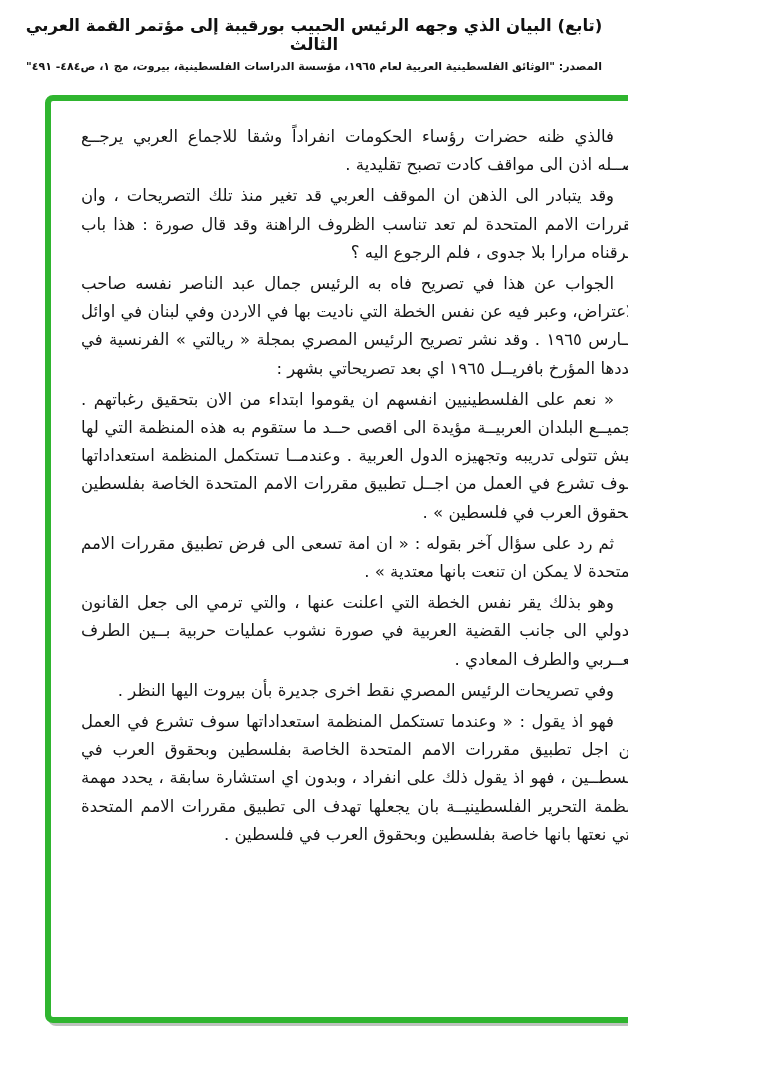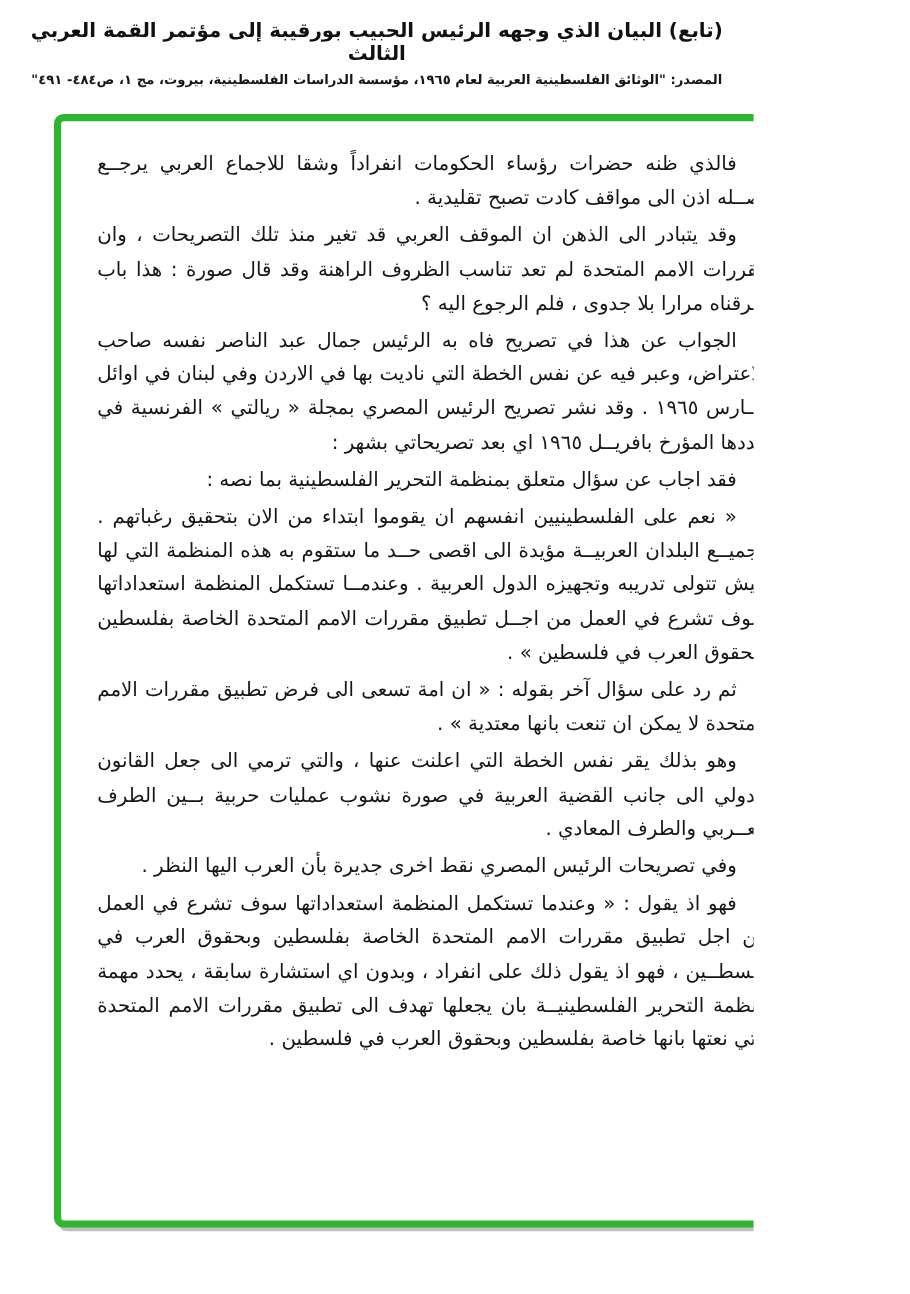--- a/index.html
+++ b/index.html
@@ -66,22 +66,21 @@
   <div class="header">
     <h1 class="title" dir="rtl">(تابع) البيان الذي وجهه الرئيس الحبيب بورقيبة إلى مؤتمر القمة العربي الثالث</h1>
     <div class="source" dir="rtl">المصدر: "الوثائق الفلسطينية العربية لعام ١٩٦٥، مؤسسة الدراسات الفلسطينية، بيروت، مج ١، ص٤٨٤- ٤٩١"</div>
   </div>
 
   <div class="doc-box" style="border-color: rgb(47, 181, 47);">
     <div class="doc-body" style="color: rgb(22, 22, 22);">
         <p>فالذي ظنه حضرات رؤساء الحكومات انفراداً وشقا للاجماع العربي يرجــع أصــله اذن الى مواقف كادت تصبح تقليدية .</p>
         <p>وقد يتبادر الى الذهن ان الموقف العربي قد تغير منذ تلك التصريحات ، وان مقررات الامم المتحدة لم تعد تناسب الظروف الراهنة وقد قال صورة : هذا باب طرقناه مرارا بلا جدوى ، فلم الرجوع اليه ؟</p>
         <p>الجواب عن هذا في تصريح فاه به الرئيس جمال عبد الناصر نفسه صاحب الاعتراض، وعبر فيه عن نفس الخطة التي ناديت بها في الاردن وفي لبنان في اوائل مــارس ١٩٦٥ . وقد نشر تصريح الرئيس المصري بمجلة « ريالتي » الفرنسية في عددها المؤرخ بافريــل ١٩٦٥ اي بعد تصريحاتي بشهر :</p>
-        <p>فقد اجاب عن سؤال متعلق بمنظمة التحرير الفلسطينية بما نصه :</p>
         <p>« نعم على الفلسطينيين انفسهم ان يقوموا ابتداء من الان بتحقيق رغباتهم . وجميــع البلدان العربيــة مؤيدة الى اقصى حــد ما ستقوم به هذه المنظمة التي لها جيش تتولى تدريبه وتجهيزه الدول العربية . وعندمــا تستكمل المنظمة استعداداتها سوف تشرع في العمل من اجــل تطبيق مقررات الامم المتحدة الخاصة بفلسطين وبحقوق العرب في فلسطين » .</p>
         <p>ثم رد على سؤال آخر بقوله : « ان امة تسعى الى فرض تطبيق مقررات الامم المتحدة لا يمكن ان تنعت بانها معتدية » .</p>
         <p>وهو بذلك يقر نفس الخطة التي اعلنت عنها ، والتي ترمي الى جعل القانون الدولي الى جانب القضية العربية في صورة نشوب عمليات حربية بــين الطرف العــربي والطرف المعادي .</p>
-        <p>وفي تصريحات الرئيس المصري نقط اخرى جديرة بأن العرب اليها النظر .</p>
+        <p>وفي تصريحات الرئيس المصري نقط اخرى جديرة بأن بيروت اليها النظر .</p>
         <p>فهو اذ يقول : « وعندما تستكمل المنظمة استعداداتها سوف تشرع في العمل من اجل تطبيق مقررات الامم المتحدة الخاصة بفلسطين وبحقوق العرب في فلسطــين ، فهو اذ يقول ذلك على انفراد ، وبدون اي استشارة سابقة ، يحدد مهمة منظمة التحرير الفلسطينيــة بان يجعلها تهدف الى تطبيق مقررات الامم المتحدة التي نعتها بانها خاصة بفلسطين وبحقوق العرب في فلسطين .</p>
       </div>
   </div>
 
 </div>
 
 </body></html>

